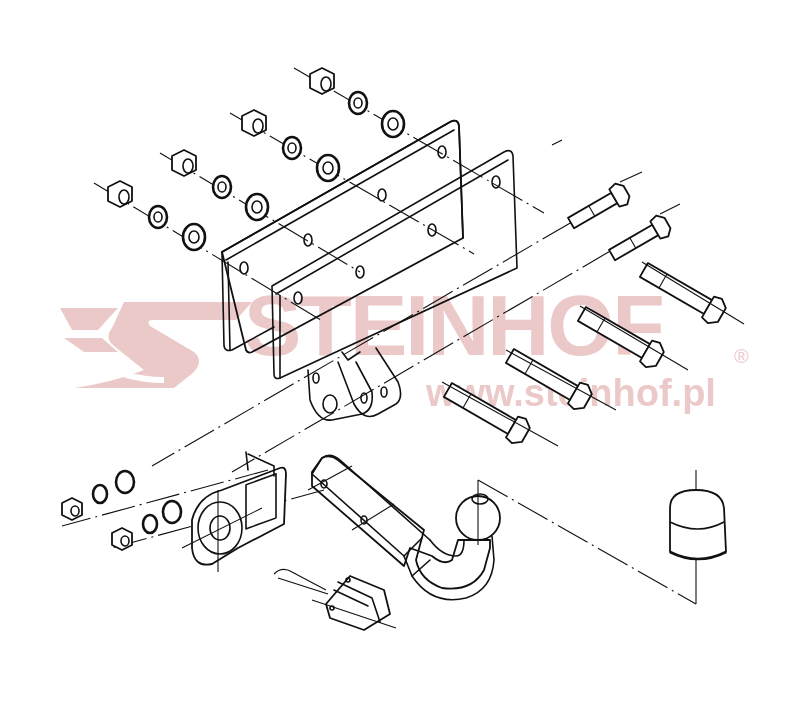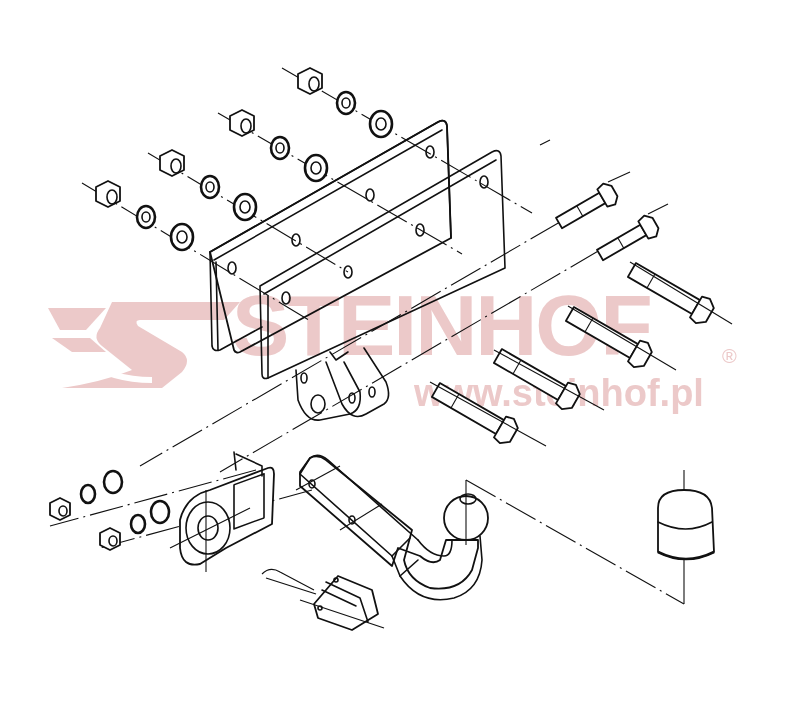--- a/index.html
+++ b/index.html
@@ -1,17 +1,17 @@
 <!DOCTYPE html>
 <html><head>
 <meta charset="utf-8">
 <style>
   html,body{margin:0;padding:0;background:#ffffff;}
   body{width:800px;height:708px;position:relative;overflow:hidden;font-family:"Liberation Sans",sans-serif;}
-  .canvas{position:absolute;left:0;top:0;width:658px;height:708px;}
+  .canvas{position:absolute;left:12px;top:0;width:658px;height:708px;}
   .wm{position:absolute;color:#ecc9c9;font-family:"Liberation Sans",sans-serif;font-weight:bold;white-space:nowrap;pointer-events:none;}
   .wm-brand{left:232px;top:282px;font-size:86px;letter-spacing:-2px;line-height:1;}
   .wm-reg{left:722px;top:346px;font-size:20px;font-weight:normal;line-height:1;}
   .wm-url{left:414px;top:374px;font-size:38px;letter-spacing:0px;line-height:1;font-weight:bold;}
   .wm-logo{position:absolute;left:42px;top:290px;width:200px;height:100px;}
   svg.diagram{position:absolute;left:0;top:0;}
   .ln{stroke:#111;fill:none;stroke-width:1.6;stroke-linecap:round;stroke-linejoin:round;}
   .thin{stroke:#111;fill:none;stroke-width:1.1;}
   .dash{stroke:#111;fill:none;stroke-width:1.1;stroke-dasharray:34 5 2 5;}
   .part{fill:#fff;stroke:#111;stroke-width:1.8;stroke-linejoin:round;}

